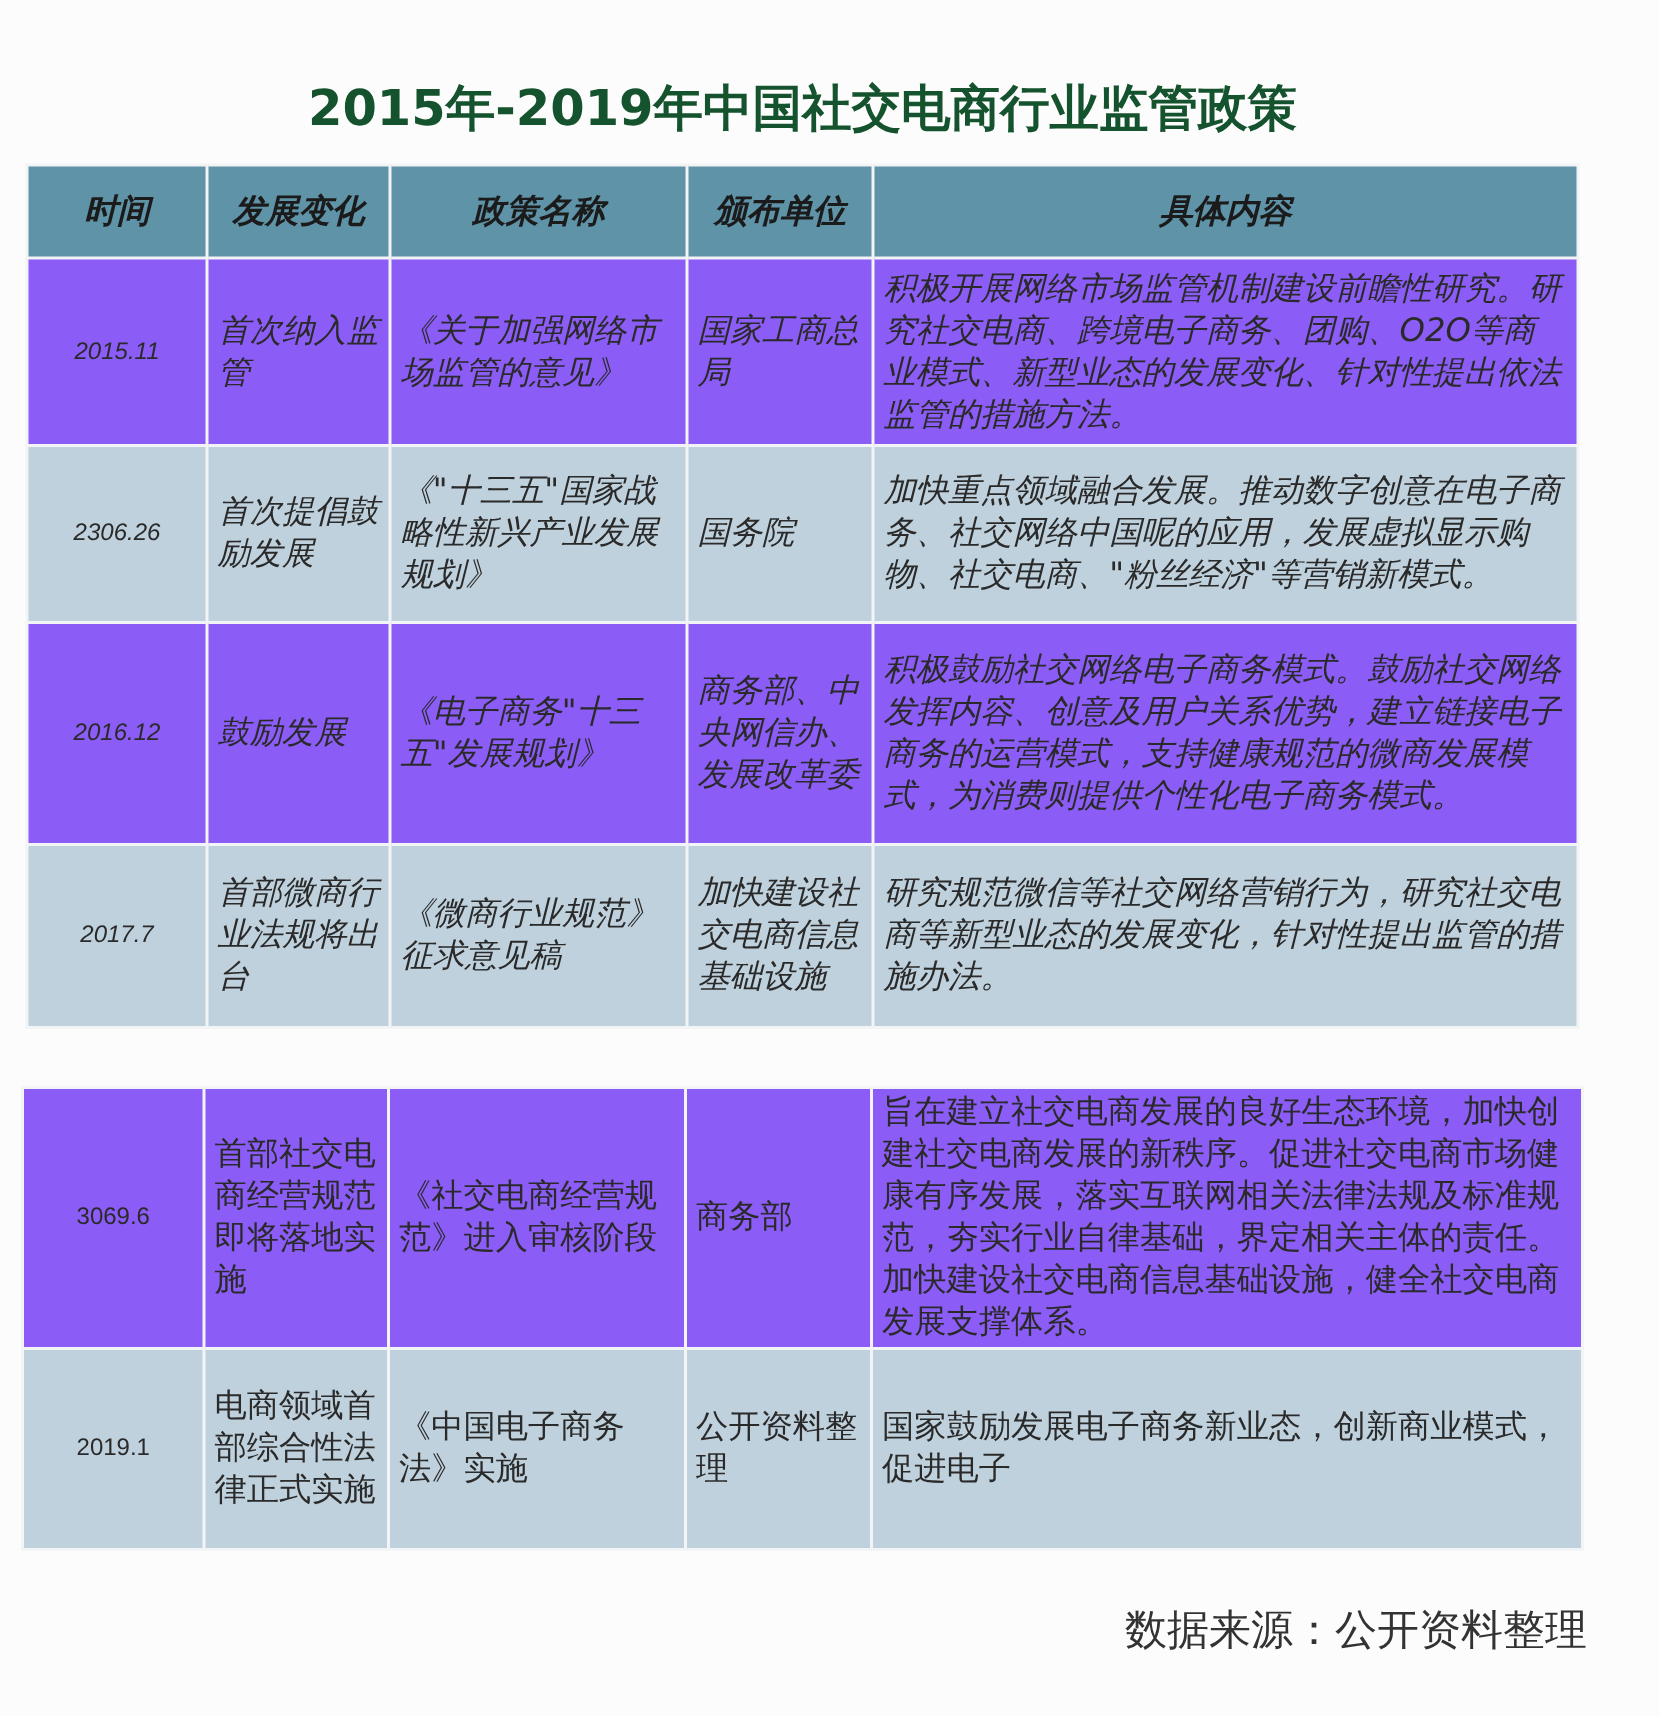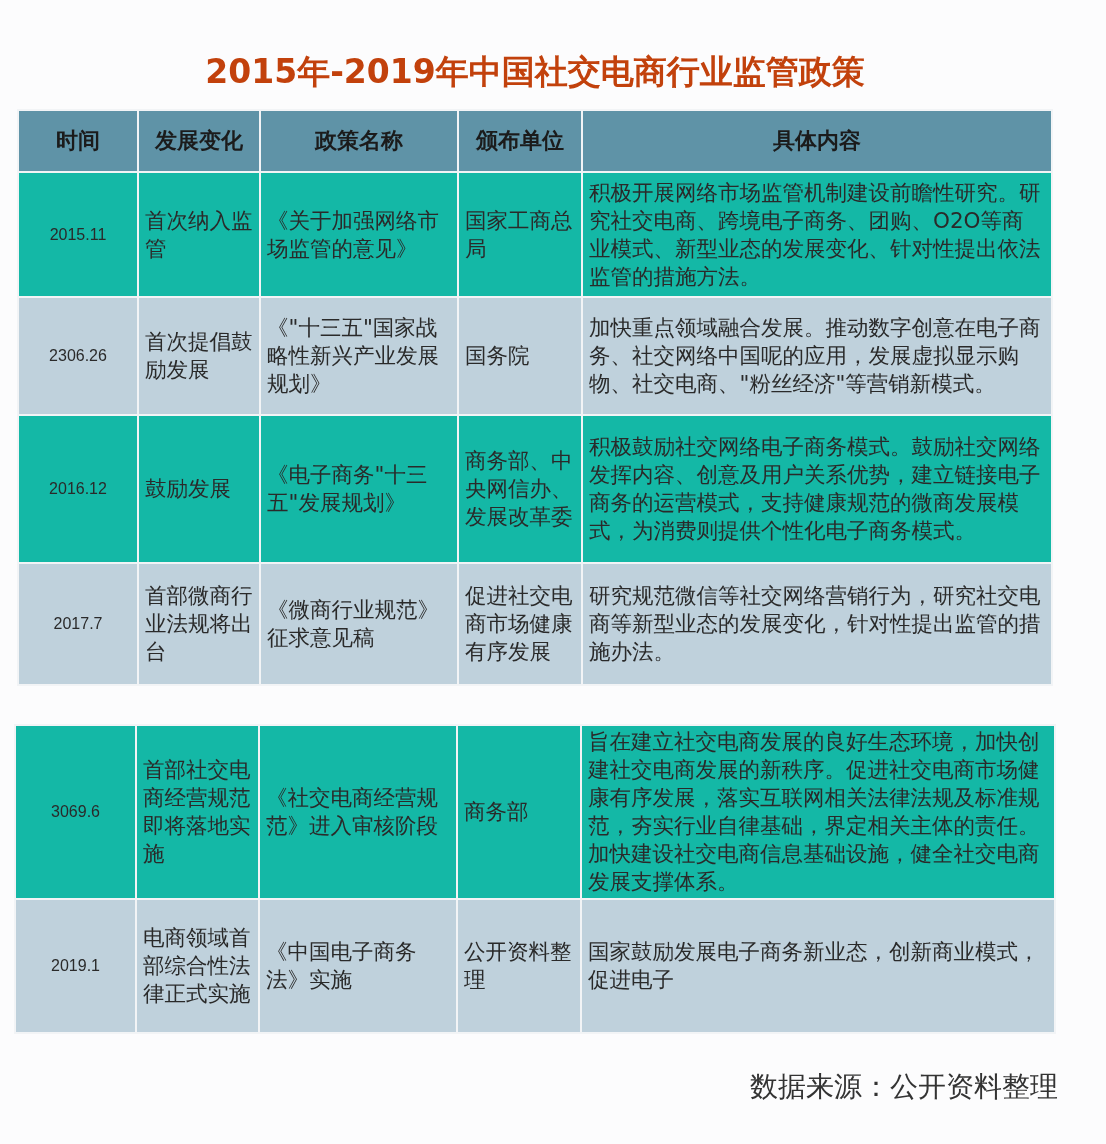--- a/index.html
+++ b/index.html
@@ -2,34 +2,34 @@
 <html><head>
 <meta charset="utf-8">
 <style>
   html, body { margin:0; padding:0; }
   body {
     width:1106px; height:1144px; background:#fcfcfd; position:relative; overflow:hidden;
     font-family:"DejaVu Sans", "Liberation Sans", sans-serif; color:#2a2a2a;
   }
   .title {
     position:absolute; left:0; top:50px; width:1070px; text-align:center;
-    font-size:33px; font-weight:bold; color:#c2410c; letter-spacing:0px;
+    font-size:33px; font-weight:bold; color:#14532d; letter-spacing:0px;
   }
   table { position:absolute; border-collapse:collapse; table-layout:fixed; }
   td, th { border:2px solid #f2f4f6; vertical-align:middle; padding:0 6px; }
   th {
     background:#5f93a7; color:#1b1b1b; font-size:22px; font-weight:bold; text-align:center;
     height:60px;
   }
   td { font-size:21.5px; line-height:28px; }
-  tr.light td { background:#14b8a6; }
+  tr.light td { background:#8b5cf6; }
   tr.dark td { background:#bfd1dc; }
   td.date { text-align:center; font-size:16px; font-family:"Liberation Sans", sans-serif; }
   td.content { padding-left:6px; padding-right:6px; }
-  #t1 { left:17px; top:109px; width:1034px; }
+  #t1 { left:17px; top:109px; width:1034px;font-style:italic; }
   #t2 { left:14px; top:724px; width:1040px; }
   .source {
     position:absolute; right:48px; top:1068px; font-size:28px; color:#333;
   }
 </style>
 </head>
 <body>
 
 <div class="title">2015年-2019年中国社交电商行业监管政策</div>
 
@@ -67,21 +67,21 @@
     <td class="date">2016.12</td>
     <td>鼓励发展</td>
     <td>《电子商务"十三五"发展规划》</td>
     <td>商务部、中央网信办、发展改革委</td>
     <td class="content">积极鼓励社交网络电子商务模式。鼓励社交网络发挥内容、创意及用户关系优势，建立链接电子商务的运营模式，支持健康规范的微商发展模式，为消费则提供个性化电子商务模式。</td>
   </tr>
   <tr class="dark" style="height:122px">
     <td class="date">2017.7</td>
     <td>首部微商行业法规将出台</td>
     <td>《微商行业规范》征求意见稿</td>
-    <td>促进社交电商市场健康有序发展</td>
+    <td>加快建设社交电商信息基础设施</td>
     <td class="content">研究规范微信等社交网络营销行为，研究社交电商等新型业态的发展变化，针对性提出监管的措施办法。</td>
   </tr>
 </tbody>
   </table>
 
 <table id="t2">
   <colgroup>
     <col style="width:121px">
       <col style="width:123px">
       <col style="width:198px">

